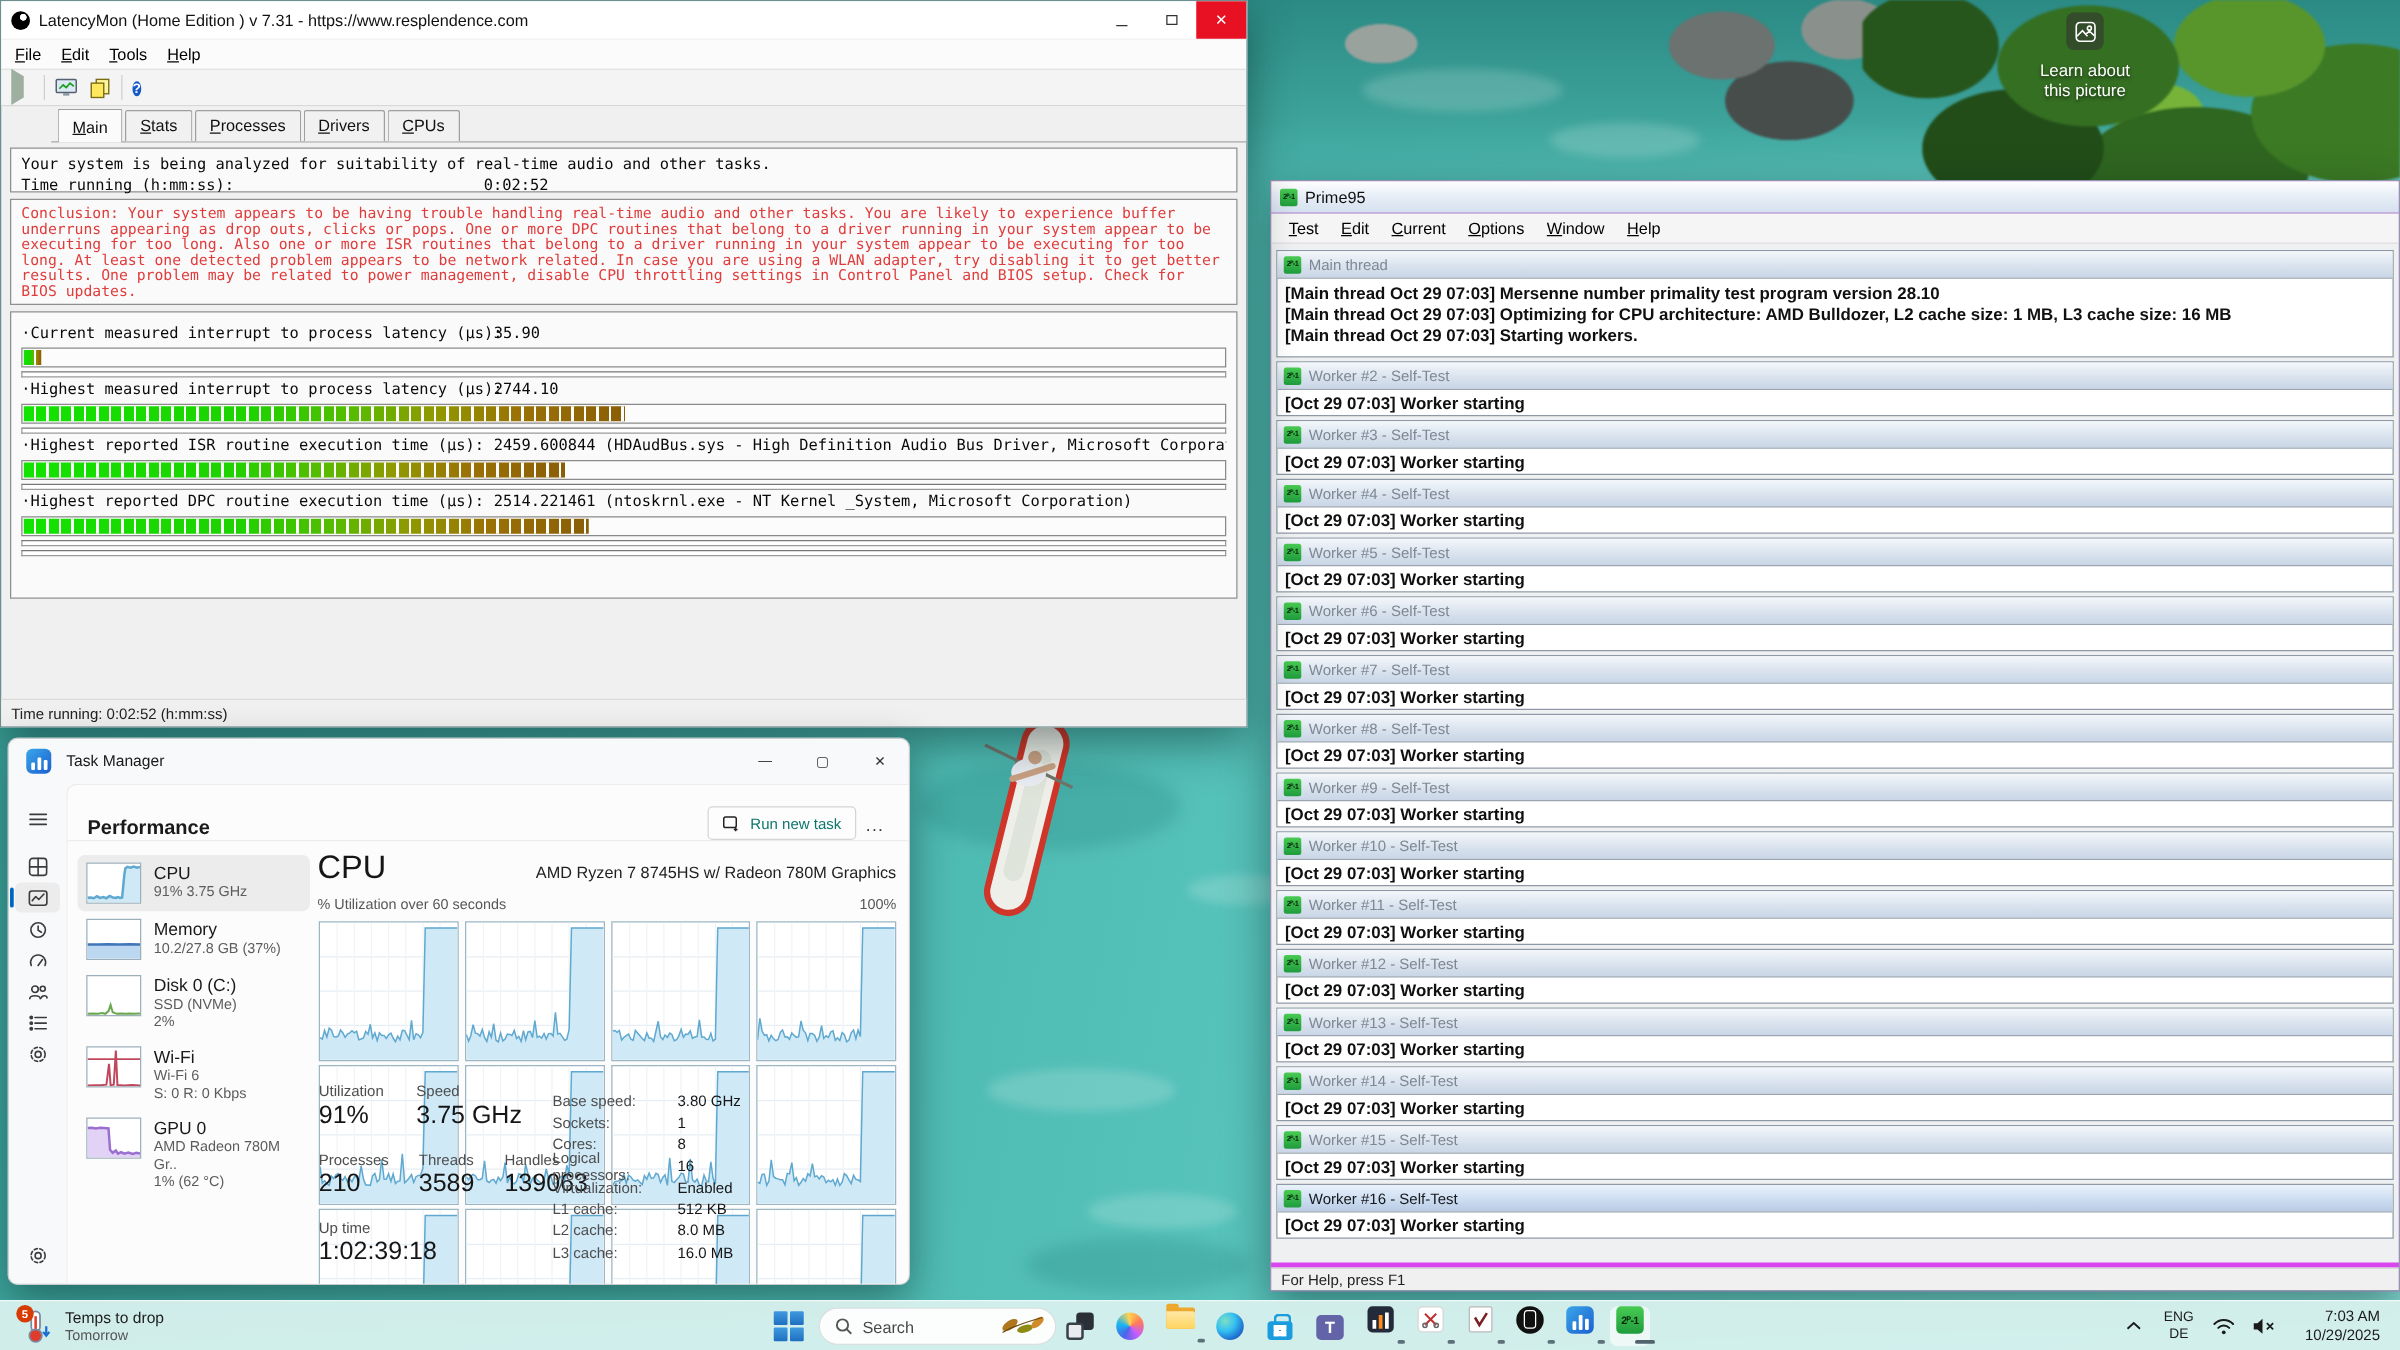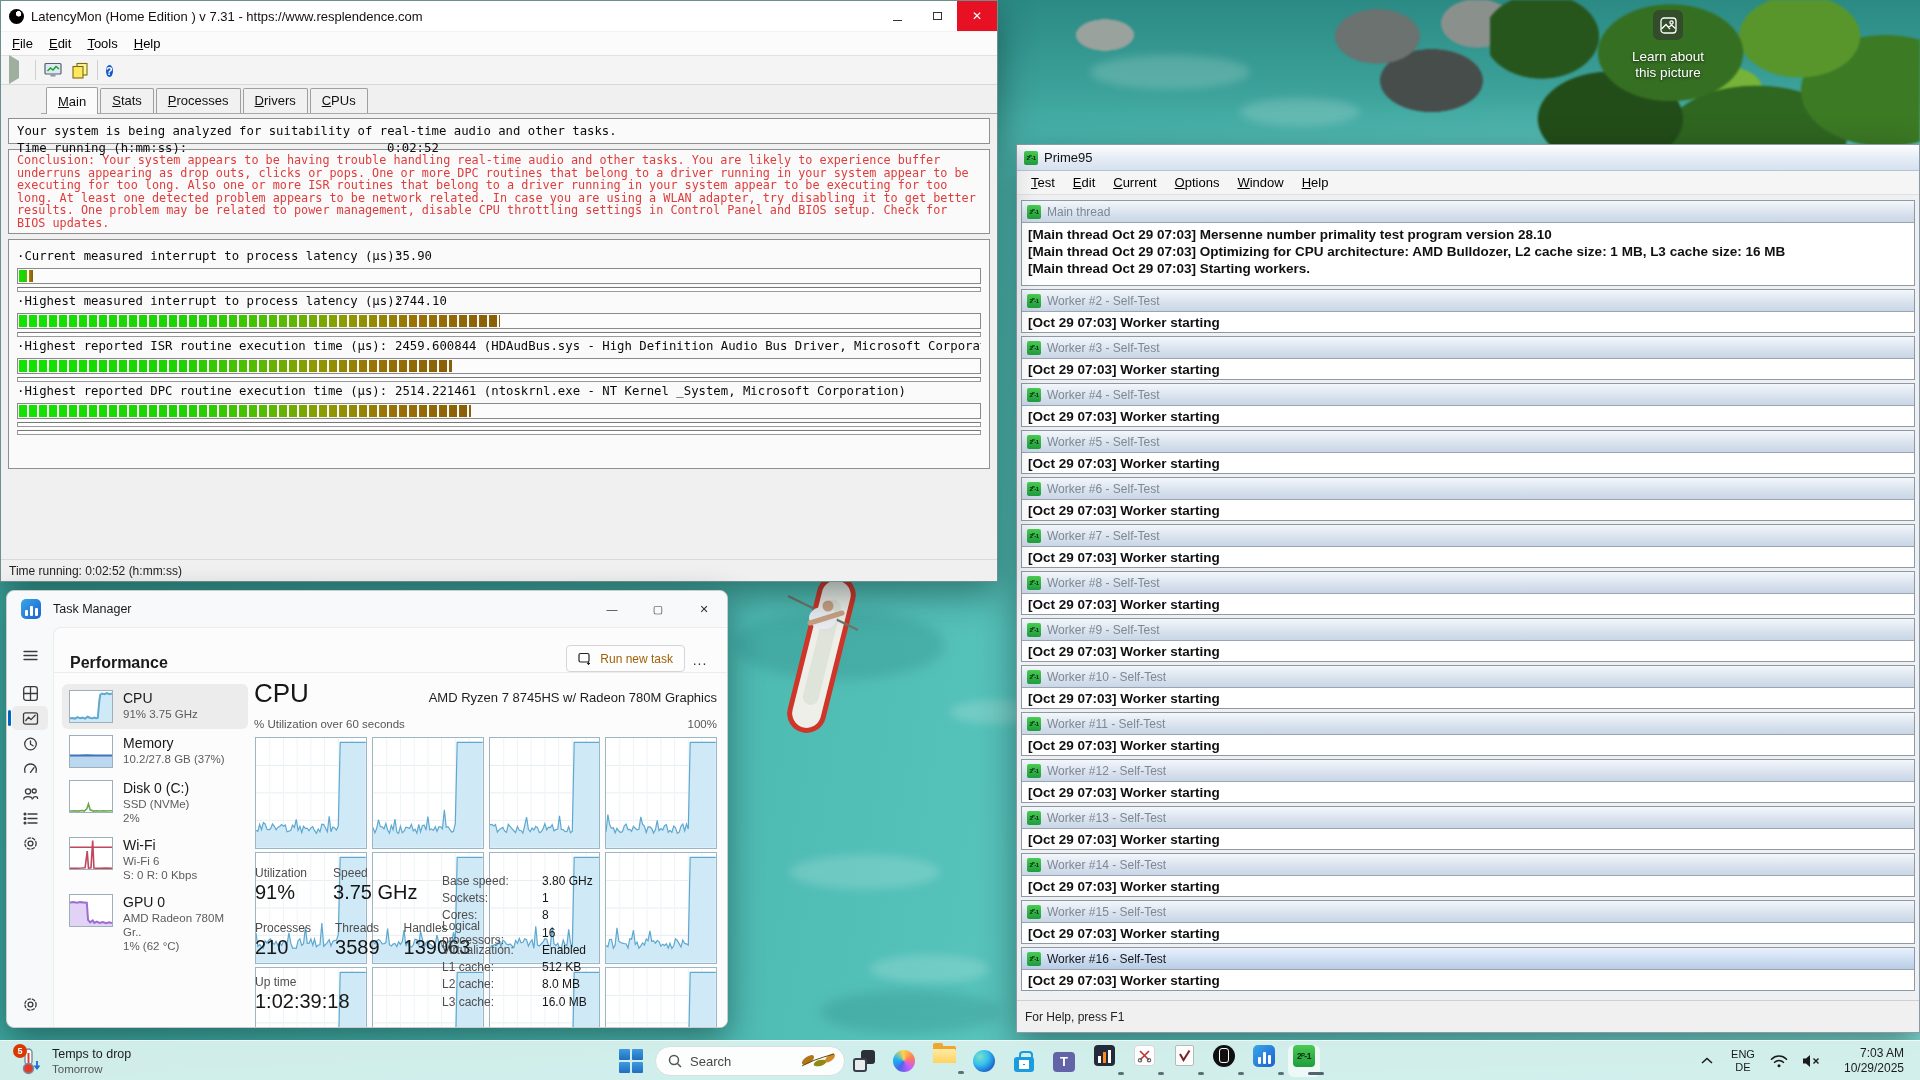--- a/index.html
+++ b/index.html
@@ -57,21 +57,21 @@
   .tbi-stop { width:11px; height:11px; background:#de1b1b; }
   .tbi-sep { width:1px; height:20px; background:#cfcfcf; }
   .tbi-help { width:17px; height:17px; border-radius:50%; background:#1559c9; color:#fff; font:700 11px/17px "Liberation Sans"; text-align:center; }
   .lm-tabs { height:29px; display:flex; align-items:flex-end; padding-left:5px; border-bottom:1px solid #a8a8a8; background:#f0f0f0;margin-left:40px; }
   .lm-tab { border:1px solid #9f9f9f; border-bottom:none; border-radius:2px 2px 0 0; background:#f1f1f1;
     padding:4px 11px 5px; margin-right:2px; font-size:13px; color:#111; }
   .lm-tab.sel { background:#fbfbfb; padding-top:6px; margin-bottom:-1px; }
   .lm-content { position:absolute; top:115px; left:0; right:0; bottom:22px; padding:2px 7px;
     font-family:"DejaVu Sans Mono",monospace; font-size:12.3px; color:#0a0a0a; }
   .lm-box { border:1px solid #8f8f8f; background:#fafafa; margin-bottom:5px; }
-  #lm-box1 { height:26px; padding:4px 8px; line-height:17px; position:relative; }
+  #lm-box1 { height:36px; padding:4px 8px; line-height:17px; position:relative; }
   #lm-box1 .val { position:absolute; left:378px; top:21px; }
   #lm-box2 { height:85px; padding:4px 8px; color:#e03c3c; font-size:11.8px; line-height:12.6px; }
   #lm-box3 { height:230px; padding:9px 8px 0; }
   .lm-mrow { margin-bottom:2px; }
   .lm-mline { position:relative; height:17px; white-space:nowrap; overflow:hidden; }
   .lm-mvalue { position:absolute; left:378px; top:0; }
   .lm-ledbar { height:16px; border:1px solid #8a8a8a; background:#fcfcfc; margin-top:2px; position:relative; overflow:hidden; }
   .lm-ledfill { position:absolute; top:1px; bottom:1px; left:1px;
     background:linear-gradient(90deg,#12e300 0%,#1ed200 38%,#57bb00 55%,#8f9a00 68%,#9a7205 82%,#8a5e06 100%); }
   .lm-ledfill::after { content:""; position:absolute; inset:0;
@@ -89,21 +89,21 @@
   .p95-mdi { position:absolute; top:50px; left:0; right:0; bottom:22px; background:#eef0f2; padding:5px 4px; overflow:hidden; }
   .p95-child { border:1px solid #8e99a5; background:#fff; margin-bottom:3px; }
   .p95-ctitle { height:22px; background:linear-gradient(180deg,#f3f7fb,#dae3ee 55%,#c9d6e6);
     border-bottom:1px solid #9aa5b1; display:flex; align-items:center; gap:6px; padding-left:5px; font-size:12px; color:#7d8894; }
   .p95-child.active .p95-ctitle { background:linear-gradient(180deg,#eaf2fc,#cdddf1 55%,#b9cce4); color:#15181c; }
   .p95-cbody { padding:1px 6px 2px; font-weight:700; font-size:13.5px; line-height:17px; color:#101010; }
   .p95-child.worker .p95-cbody { height:20px; line-height:19px; }
   .p95-child.main .p95-cbody { height:62px; padding-top:3px; }
   .ic-p95s { width:14px; height:14px; flex:none; border-radius:2px; background:linear-gradient(#49cb52,#1f9c3d);
     color:#06230b; font:700 6px/14px "Liberation Sans"; text-align:center; letter-spacing:-0.5px; }
-  .p95-status { position:absolute; left:0; right:0; bottom:0; height:32px; background:#f0f0f0; border-top:1px solid #d0d0d0;
+  .p95-status { position:absolute; left:0; right:0; bottom:0; height:18px; background:#f0f0f0; border-top:1px solid #d0d0d0;
     display:flex; align-items:center; padding-left:8px; font-size:12px; color:#222; }
 
   
   #tm { left:6px; top:590px; width:722px; height:438px; background:#f7f9fa; border:1px solid #c8cccd; border-radius:8px; overflow:hidden; z-index:20; }
   .tm-title { height:36px; display:flex; align-items:center; gap:12px; padding-left:14px; font-size:12.5px; color:#1a1a1a; }
   .ic-tmi { border-radius:5px; background:linear-gradient(135deg,#3aa7e8,#1b5fd0);
     display:flex; align-items:flex-end; justify-content:center; gap:2px; padding:4px 3px 3px; }
   .ic-tmi.big { width:20px; height:20px; }
   .ic-tmi i { width:3px; background:#fff; border-radius:1px; }
   .ic-tmi i:nth-child(1){height:45%;} .ic-tmi i:nth-child(2){height:80%;} .ic-tmi i:nth-child(3){height:60%;}
@@ -114,21 +114,21 @@
   .rail-item.sel { background:#ececec; }
   .rail-item.sel::before { content:""; position:absolute; left:-4px; top:4px; width:3px; height:16px; border-radius:2px; background:#0067c0; }
   .rail-item svg { stroke:#3c3c3c; fill:none; stroke-width:1.3; stroke-linecap:round; stroke-linejoin:round; }
   #rail-menu { margin-top:16px; margin-bottom:14px; }
   #rail-settings { position:absolute; bottom:10px; left:5px; }
   .tm-main { position:absolute; left:46px; top:36px; right:0; bottom:0; background:#fcfcfc;
     border:1px solid #ececec; border-right:none; border-bottom:none; border-top-left-radius:8px; }
   .tm-header { height:45px; display:flex; align-items:flex-end; padding:0 12px 0 16px; border-bottom:1px solid #ededed; }
   .tm-header h2 { font-size:16px; font-weight:700; color:#1a1a1a; }
   .tm-runtask { margin-left:auto; display:flex; align-items:center; gap:7px; border:1px solid #d5d5d5; border-radius:4px;
-    background:#fdfdfd; padding:5px 11px; font-size:12px; color:#a16207; }
+    background:#fdfdfd; padding:5px 11px; font-size:12px; color:#0f766e; }
   .tm-more { width:30px; text-align:center; font-size:14px; color:#333; letter-spacing:1px; padding:4px 0; }
   .tm-body { position:absolute; top:46px; left:0; right:0; bottom:0; }
   .tm-side { position:absolute; left:8px; top:10px; width:186px; }
   .tm-item { display:flex; gap:10px; padding:6px 7px; border-radius:6px; }
   .tm-item.sel { background:#ececec; }
   .tm-spark { width:44px; height:33px; border:1px solid #9cb0bc; background:#fff; flex:none; }
   .tm-spark svg { width:100%; height:100%; display:block; }
   .tm-item-name { font-size:14px; color:#191919; line-height:17px; }
   .tm-item-sub { font-size:11.5px; color:#5c5c5c; line-height:14px; }
   .tm-cpu { position:absolute; left:200px; right:10px; top:4px; bottom:0; }

